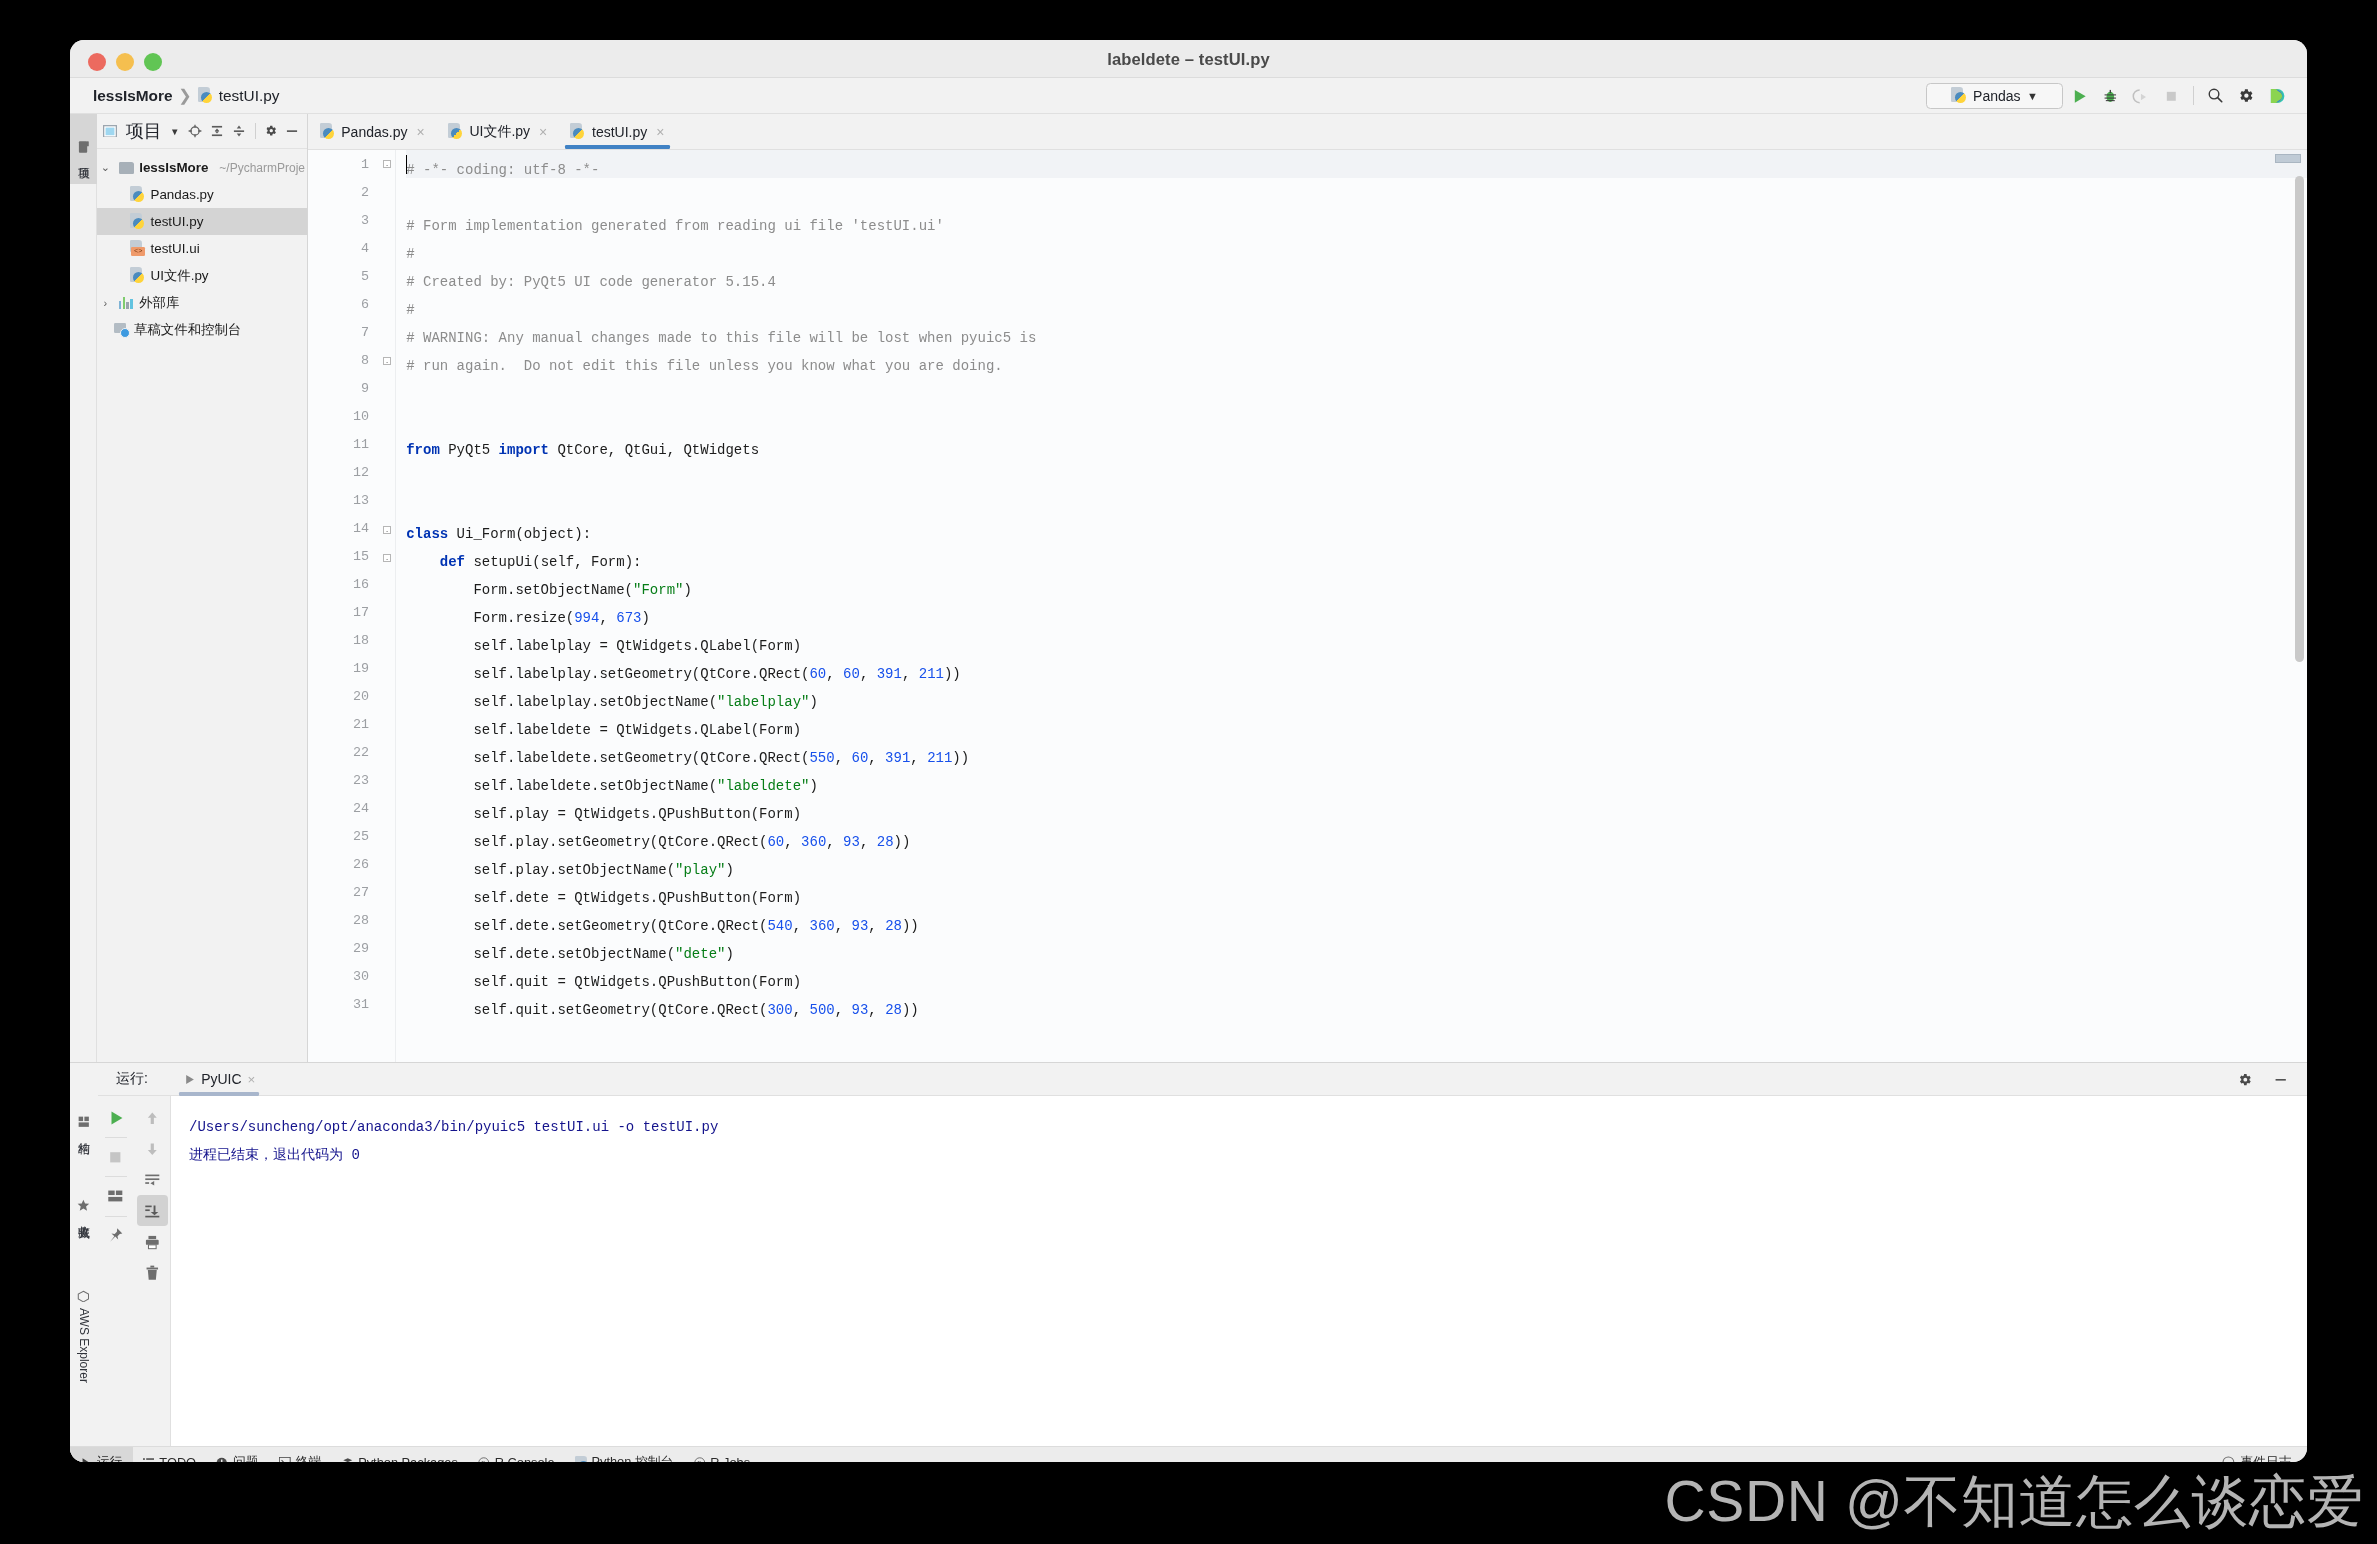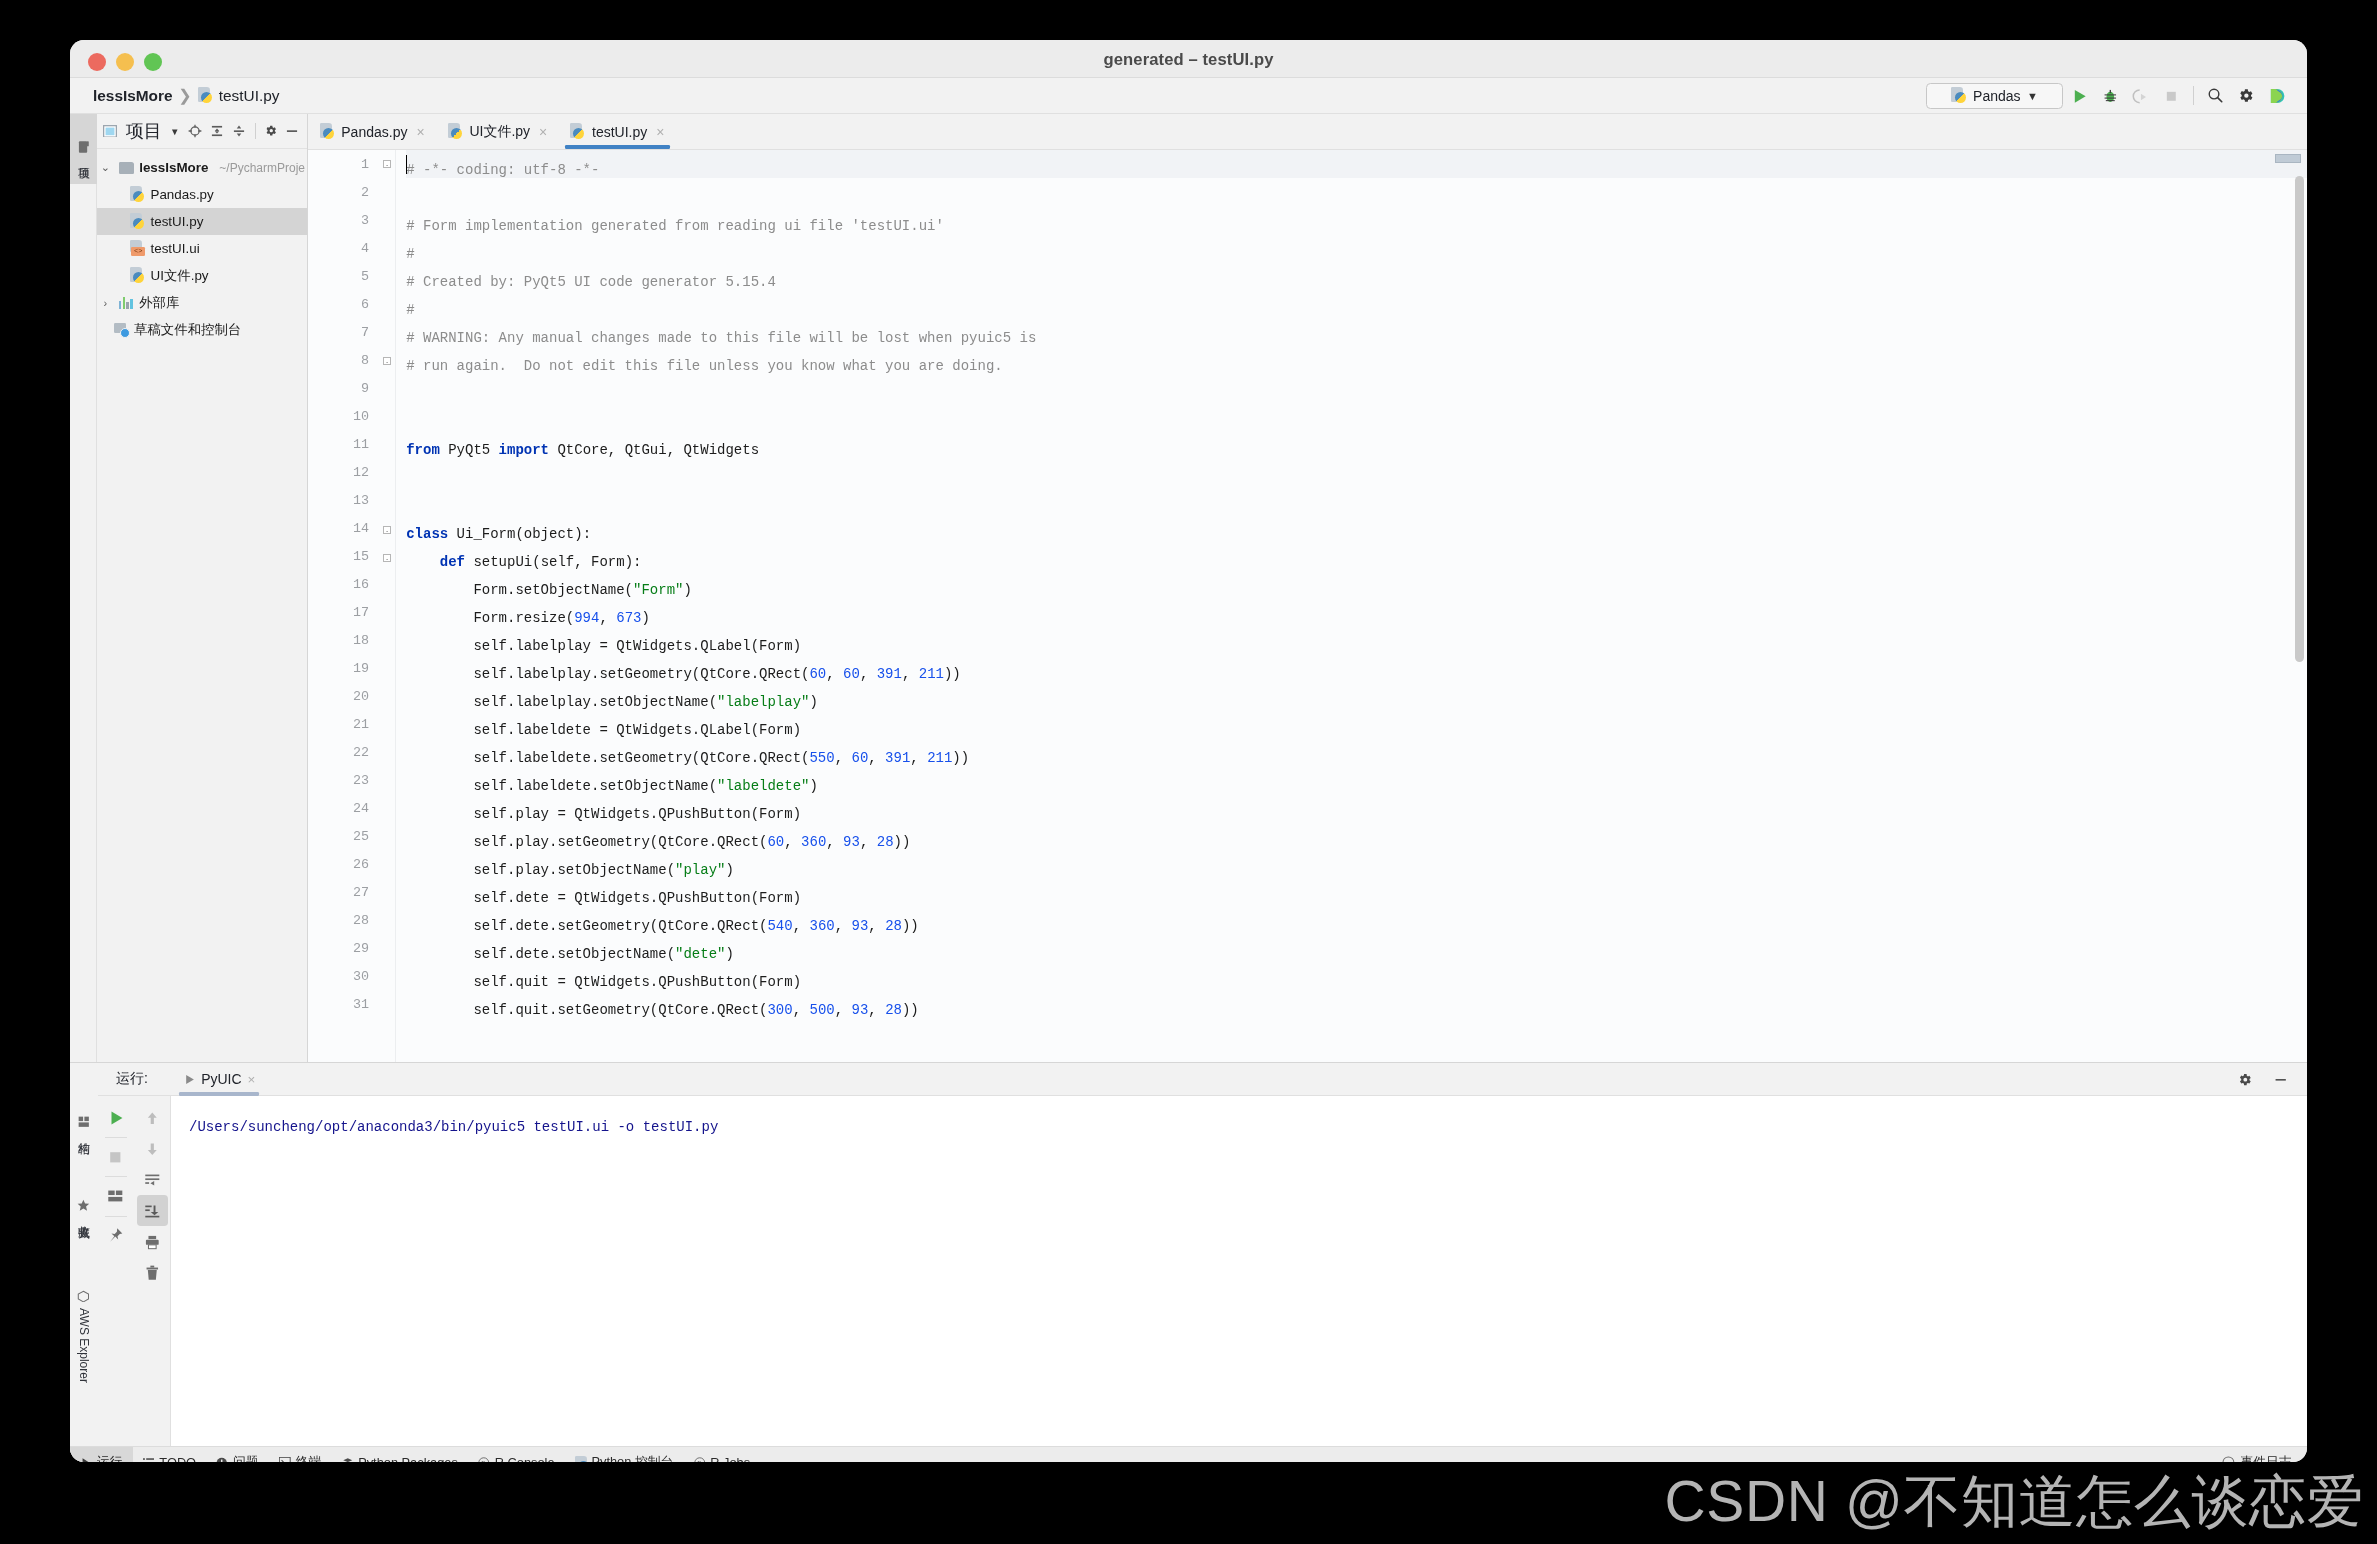--- a/index.html
+++ b/index.html
@@ -170,21 +170,21 @@
 </style>
 </head>
 <body>
 
 <div id="window">
 
   <div id="titlebar">
     <div class="traffic tl-close"></div>
     <div class="traffic tl-min"></div>
     <div class="traffic tl-max"></div>
-    <div id="window-title">generated – testUI.py</div>
+    <div id="window-title">labeldete – testUI.py</div>
   </div>
 
   <div id="navbar">
     <div id="breadcrumb">
       <span class="crumb-proj">lessIsMore</span>
       <span class="sep">❯</span>
       <span class="pyicon"></span>
       <span>testUI.py</span>
     </div>
 
@@ -562,20 +562,21 @@
               <rect x="4" y="4" width="18" height="3"></rect>
               <rect x="10" y="1" width="6" height="3"></rect>
               <path d="M6 8h14l-1.4 15H7.4z"></path>
             </svg>
         </div>
       </div>
 
       <div id="console">
         <div class="conline">/Users/suncheng/opt/anaconda3/bin/pyuic5 testUI.ui -o testUI.py</div>
         <div class="conline"></div>
+        <div class="conline">进程已结束，退出代码为 0</div>
       </div>
     </div>
   </div>
 
   <div id="bottombar">
     <div class="bb-item active">
       <svg width="11.5" height="11.5" viewBox="0 0 18 18">
           <polygon points="4,2 15,9 4,16" fill="#3a3a3a"></polygon>
         </svg>
       <span>运行</span>

